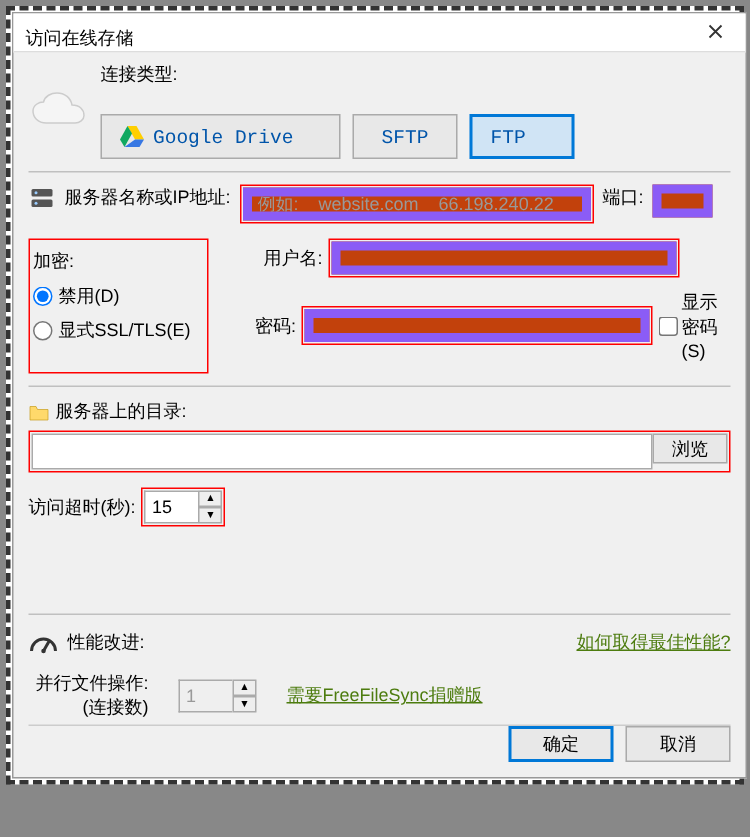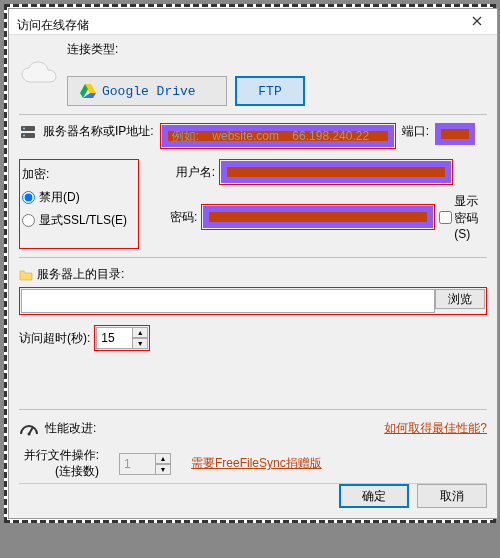--- a/index.html
+++ b/index.html
@@ -11,21 +11,21 @@
 .titlebar-btns { display: flex; }
 .titlebar-close { width: 40px; height: 26px; display: flex; align-items: center; justify-content: center; font-size: 14px; color: #333; }
 .content { padding: 6px 10px 10px 10px; }
 .conn-row { display: flex; align-items: center; gap: 8px; }
 .cloud-icon { width: 40px; height: 28px; }
 .conn-label { font-size: 12px; margin-bottom: 4px; }
 .conn-btns { display: flex; gap: 8px; margin-top: 18px; }
 .conn-btn { border: 1px solid #aaa; background: #e8e8e8; height: 30px; display: flex; align-items: center; padding: 0 12px; font-family: "Courier New", monospace; font-size: 13px; color: #0055aa; gap: 6px; cursor: pointer; }
 .conn-btn.gdrive { width: 160px; }
 .conn-btn.sftp { width: 70px; justify-content: center; }
-.conn-btn.ftp { width: 70px; justify-content: center; border: 2px solid #0078d7; background: #d0e4f5; }
+.conn-btn.ftp { width: 70px; border: 2px solid #0078d7; background: #d0e4f5; }
 .hr { border: none; border-top: 1px solid #c0c0c0; margin: 8px 0; }
 .server-row { display: flex; align-items: flex-start; gap: 6px; }
 .server-icon { width: 18px; height: 18px; }
 .server-label { font-size: 12px; }
 .input-text { height: 22px; border: 6px solid #8b5cf6; background: #c2410c; padding: 0 4px; font-size: 12px; }
 .input-text::placeholder { color: #999; }
 .red-box-1 { border: 1px solid red; padding: 1px; }
 .server-input { width: 232px; }
 .port-label { font-size: 12px; }
 .port-input { width: 40px; }
@@ -48,21 +48,21 @@
 .timeout-row { display: flex; align-items: center; gap: 4px; margin-top: 10px; }
 .timeout-label { font-size: 12px; }
 .spinner-wrap { border: 1px solid red; padding: 1px; display: flex; }
 .spinner { display: flex; }
 .spinner-input { width: 36px; height: 22px; border: 1px solid #aaa; border-right: none; padding: 0 4px; font-size: 12px; }
 .spinner-btns { display: flex; flex-direction: column; }
 .spinner-btn { width: 16px; height: 11px; border: 1px solid #aaa; background: #eee; font-size: 7px; line-height: 7px; display: flex; align-items: center; justify-content: center; cursor: pointer; }
 .perf-row { display: flex; align-items: center; justify-content: space-between; }
 .perf-left { display: flex; align-items: center; gap: 6px; }
 .gauge-icon { width: 20px; height: 20px; }
-.link { color: #c2410c; text-decoration: underline; font-size: 12px; cursor: pointer; }
+.link { color: #4d7c0f; text-decoration: underline; font-size: 12px; cursor: pointer; }
 .parallel-row { display: flex; align-items: center; gap: 20px; margin-top: 10px; }
 .parallel-label { font-size: 12px; text-align: right; width: 80px; line-height: 1.3; }
 .button-row { display: flex; justify-content: flex-end; gap: 8px; border-top: 1px solid #ccc; margin-top: 4px; }
 .dlg-btn { width: 70px; height: 24px; border: 1px solid #aaa; background: #e8e8e8; font-size: 12px; cursor: pointer; }
 .dlg-btn.primary { border: 2px solid #0078d7; }
 svg { display: block; }
 </style>
 </head>
 <body>
 
@@ -88,20 +88,23 @@
         <div class="conn-label">连接类型:</div>
         <div class="conn-btns">
           <div class="conn-btn gdrive">
             <svg width="16" height="14" viewBox="0 0 16 14">
                   <path d="M5 0 L11 0 L16 9 L10 9 Z" fill="#ffcf00"></path>
                   <path d="M5 0 L0 9 L3 14 L8 5 Z" fill="#11a861"></path>
                   <path d="M10 9 L16 9 L13 14 L3 14 Z" fill="#3777e3"></path>
                 </svg>
             <span>Google Drive</span>
           </div>
+          <div class="conn-btn sftp">
+            <span>SFTP</span>
+          </div>
           <div class="conn-btn ftp">
             <span>FTP</span>
           </div>
         </div>
       </div>
     </div>
 
     <hr class="hr">
 
     <div class="server-row">

